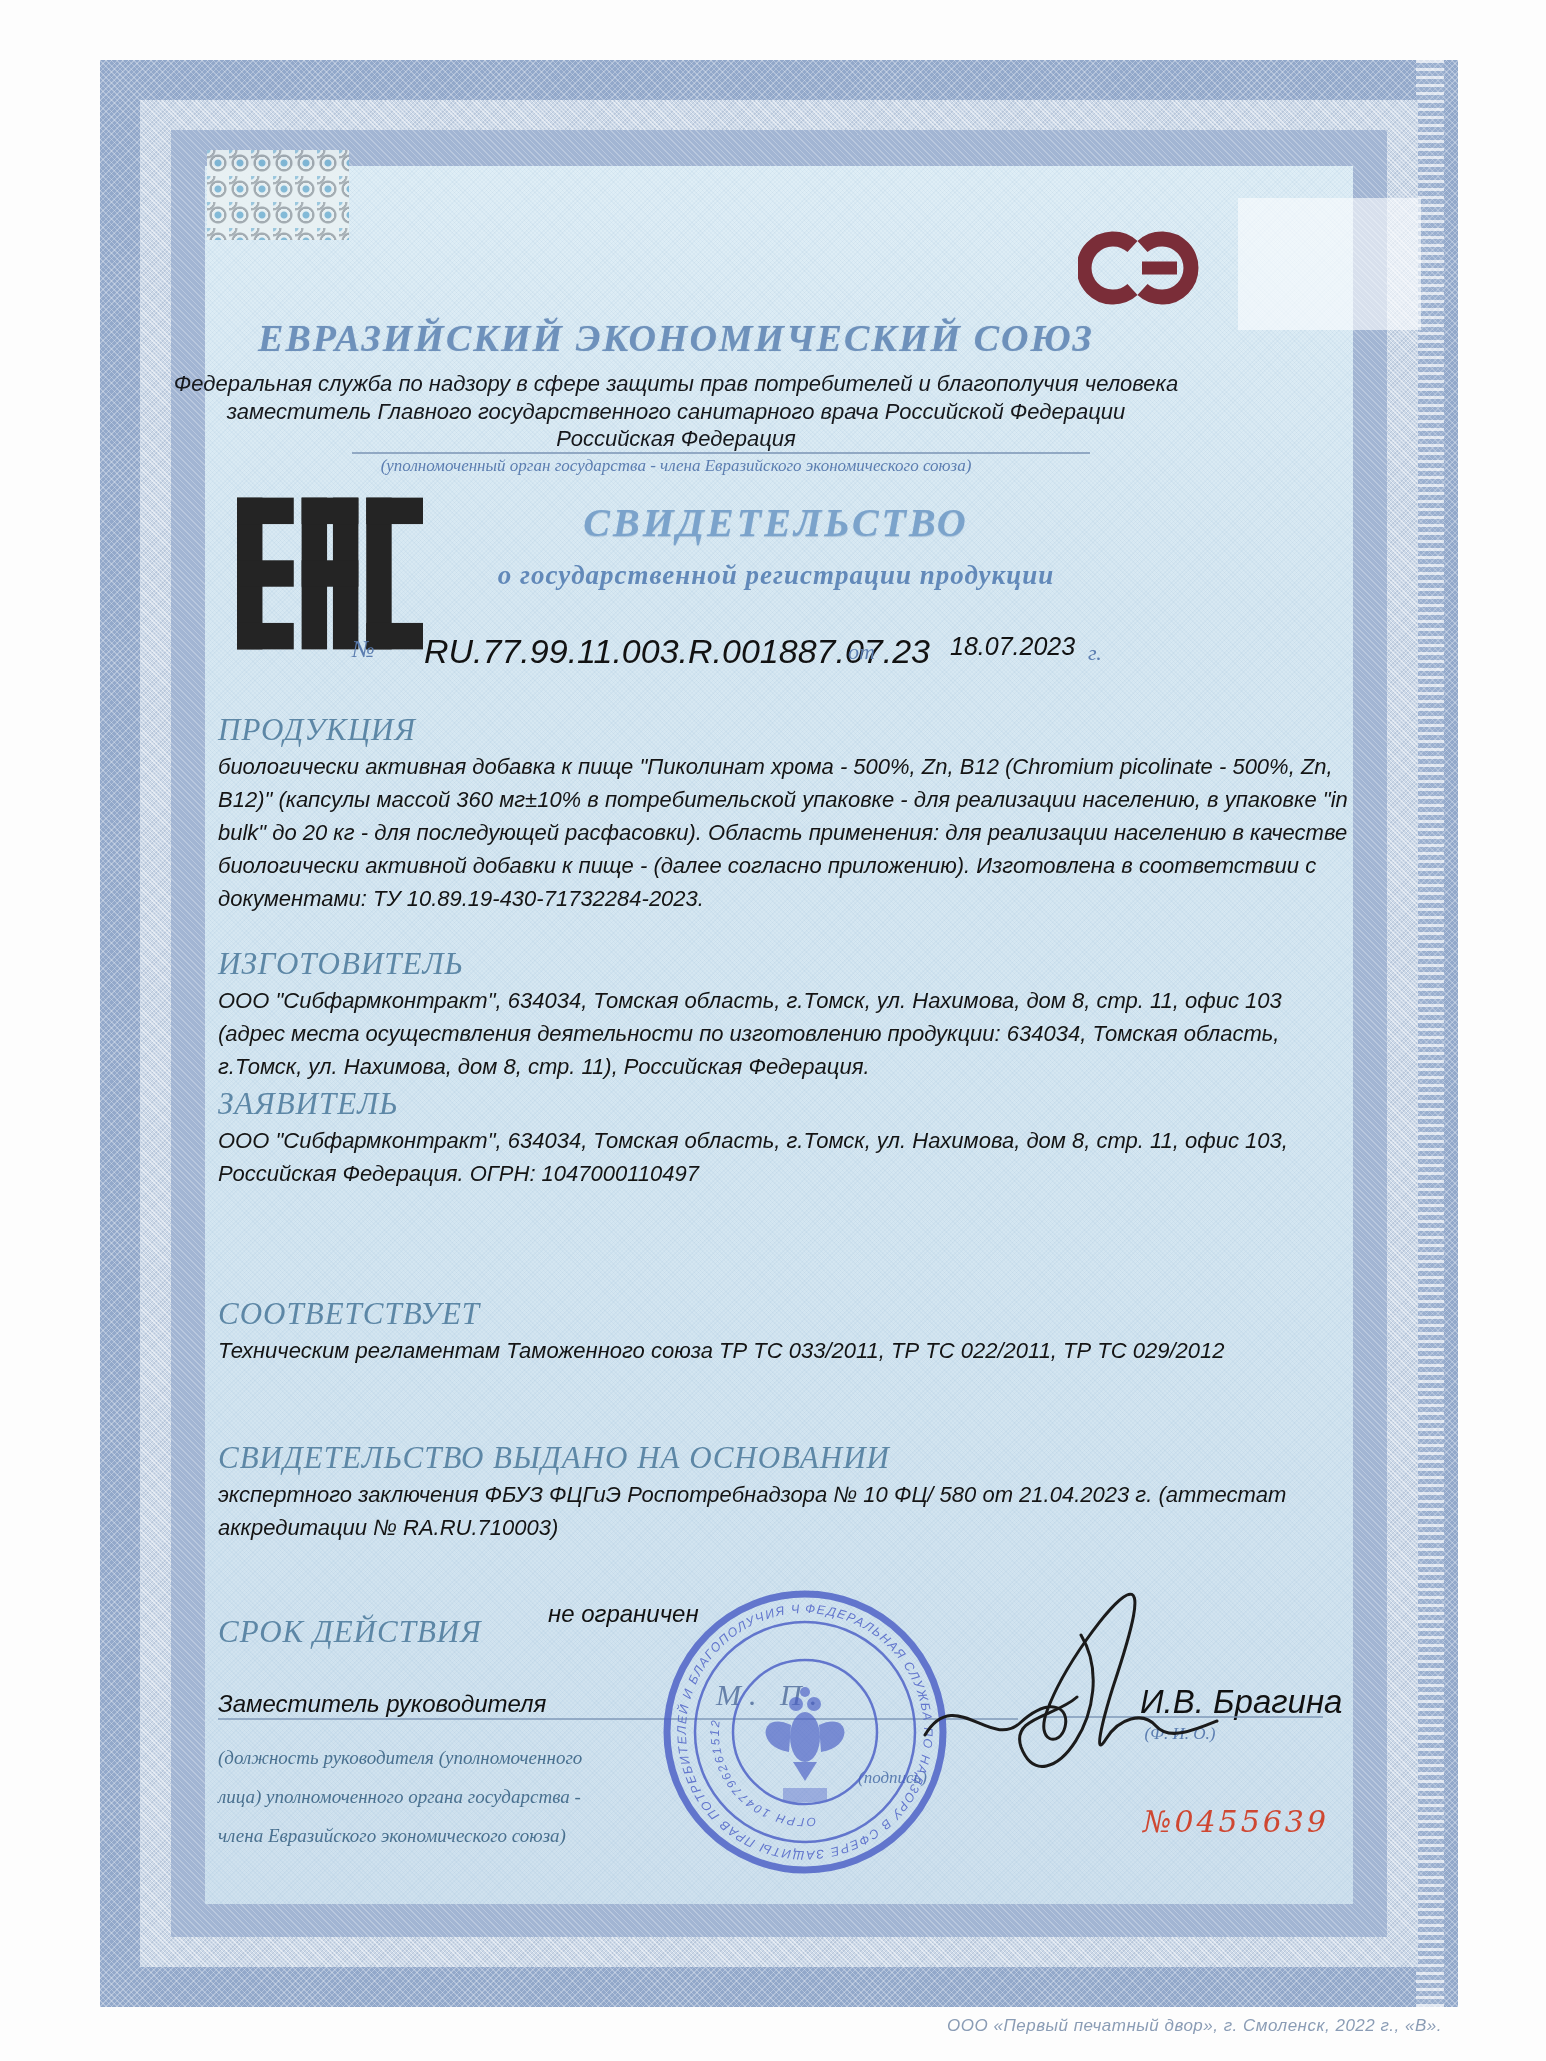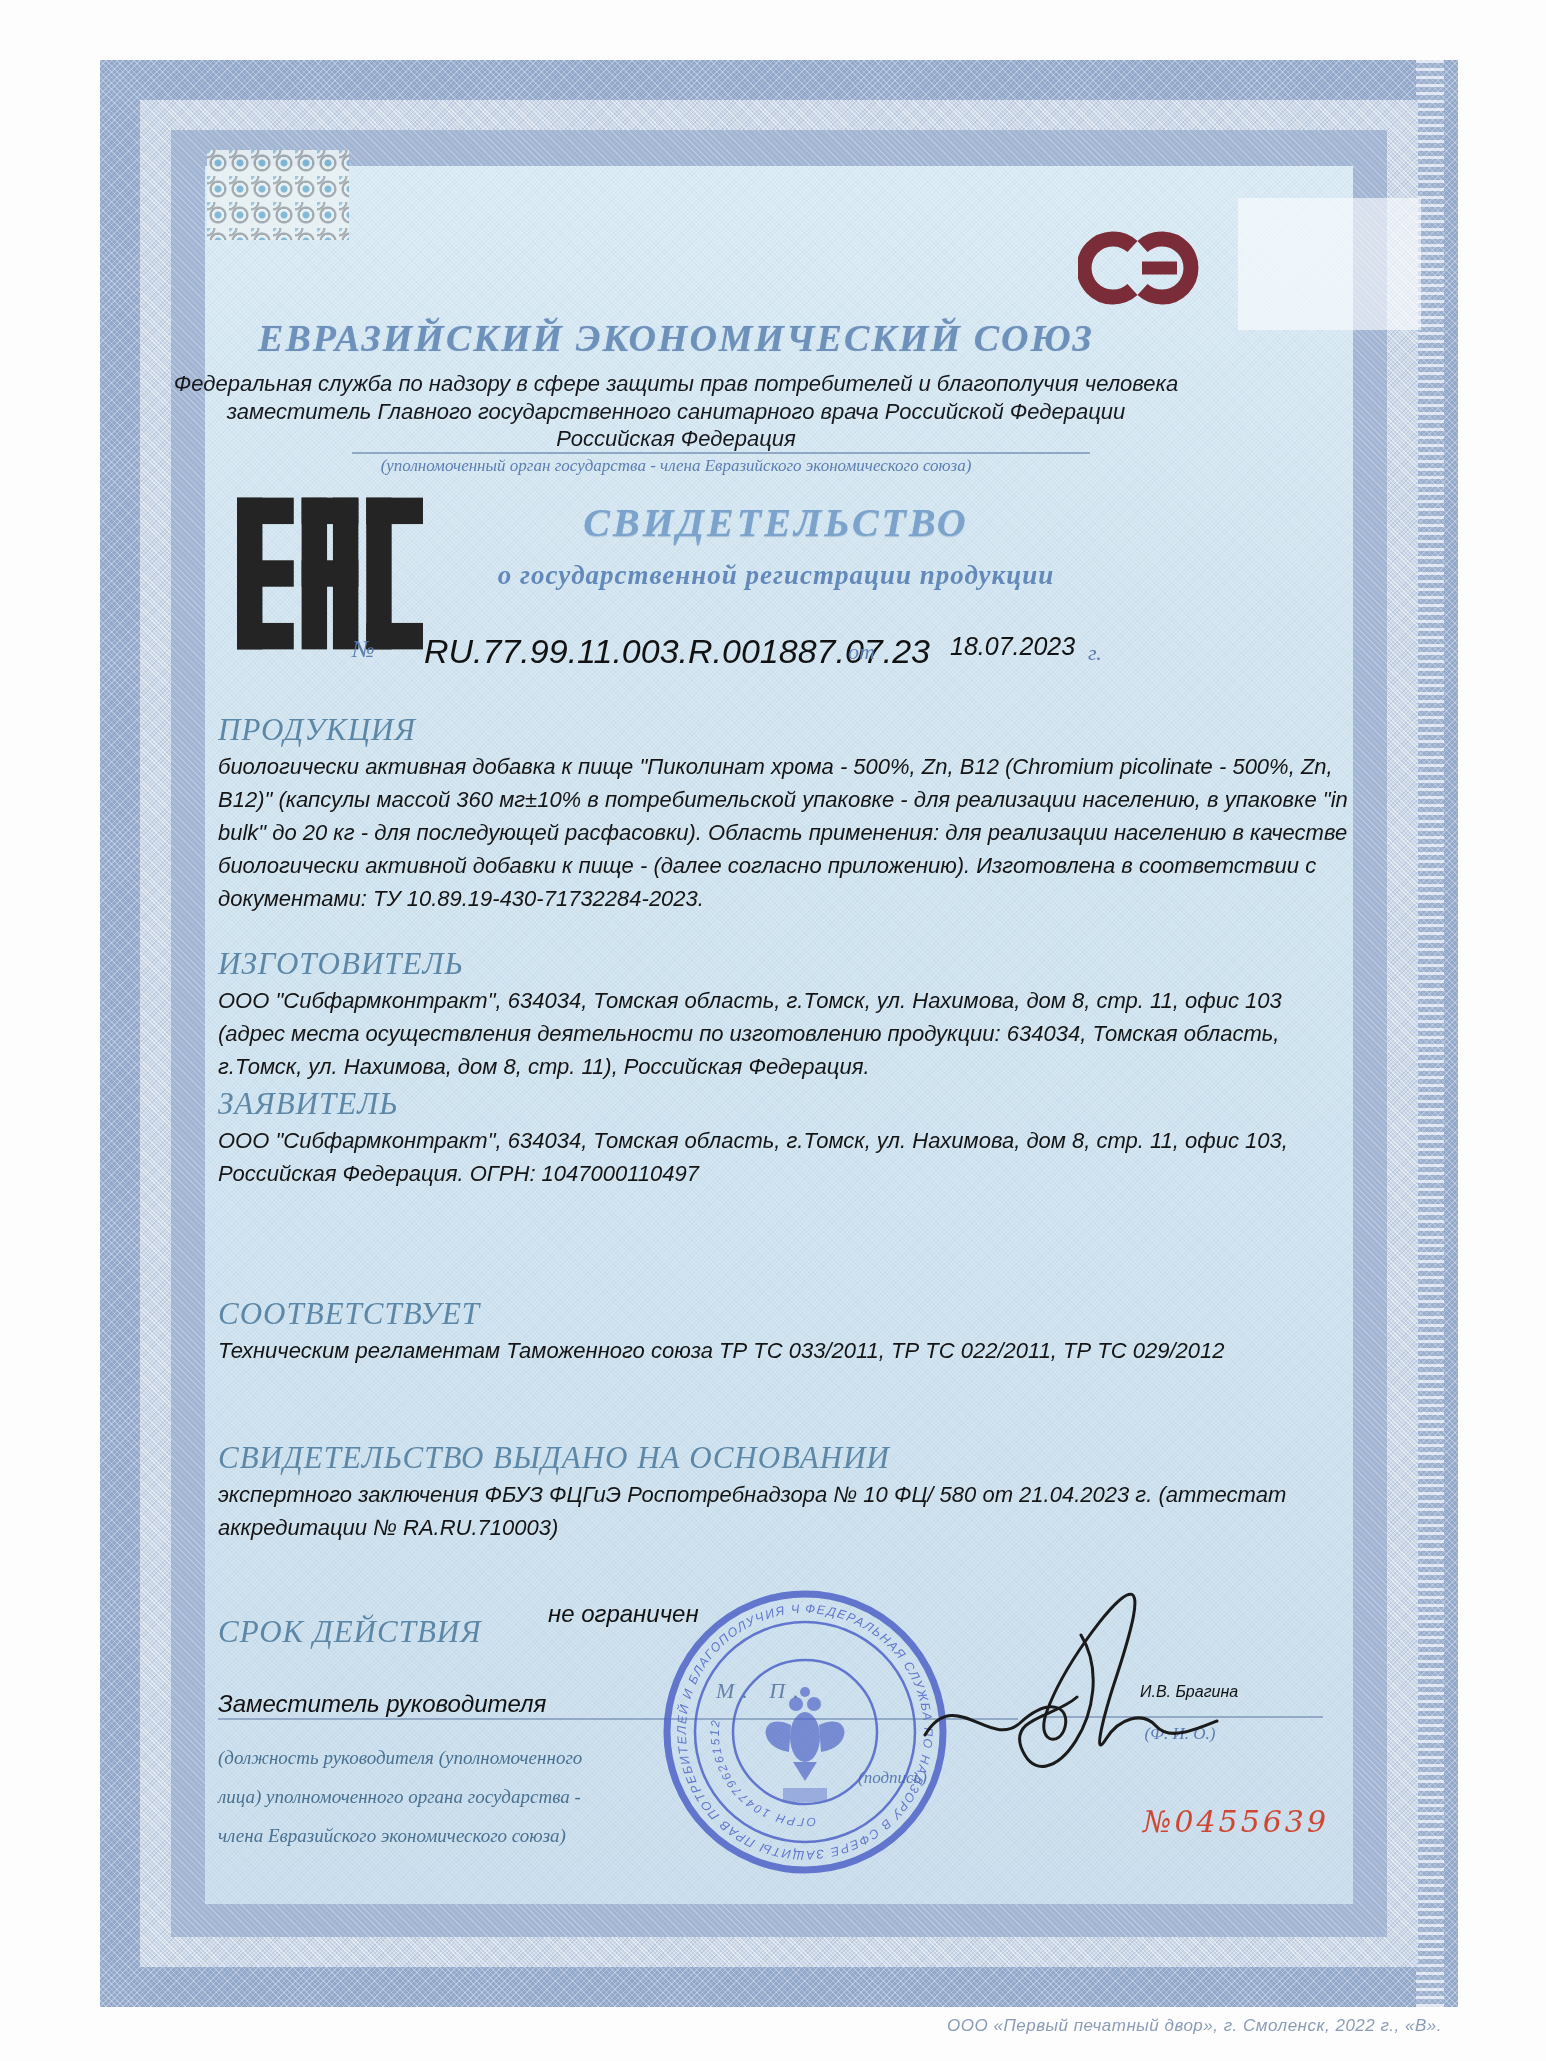--- a/index.html
+++ b/index.html
@@ -62,22 +62,22 @@
     font-size:22px;color:#5b7db0;}
   .sec-h{position:absolute;left:218px;font-family:"Liberation Serif",serif;font-size:31px;
     letter-spacing:1px;color:#5d87a6;}
   .sec-b{position:absolute;left:218px;width:1132px;font-size:22px;line-height:33px;color:#141414;}
   .noexp{position:absolute;left:548px;top:1600px;font-size:24px;color:#111;}
   .pos-title{position:absolute;left:218px;top:1682px;font-size:24px;color:#111;margin-top:8px;}
   .sig-line{position:absolute;height:2px;background:#7f98b8;opacity:.75;}
   .small-cap{position:absolute;font-family:"Liberation Serif",serif;font-size:17px;color:#5b7db0;}
   .pos-cap{position:absolute;left:218px;top:1738px;width:402px;font-family:"Liberation Serif",serif;
     font-size:19px;line-height:39px;color:#49708f;}
-  .fio{position:absolute;left:1140px;top:1683px;font-size:16px;color:#111;}
-  .mp{position:absolute;left:716px;top:1678px;font-family:"Liberation Serif",serif;font-size:22px;
+  .fio{position:absolute;left:1140px;top:1683px;font-size:33px;color:#111;}
+  .mp{position:absolute;left:716px;top:1678px;font-family:"Liberation Serif",serif;font-size:30px;
     letter-spacing:8px;color:#55719e;opacity:.85;}
   .stamp{position:absolute;left:655px;top:1582px;width:300px;height:300px;opacity:.82;
     filter:blur(.4px);}
   .autograph{position:absolute;left:885px;top:1575px;width:430px;height:235px;}
   .serial{position:absolute;left:1143px;top:1804px;font-family:"DejaVu Serif",serif;
     font-size:30px;letter-spacing:3px;color:#cf4731;}
   .footer{position:absolute;right:104px;top:2016px;font-size:17px;color:#8a9cb5;letter-spacing:.5px;}
 </style>
 </head>
 <body>

